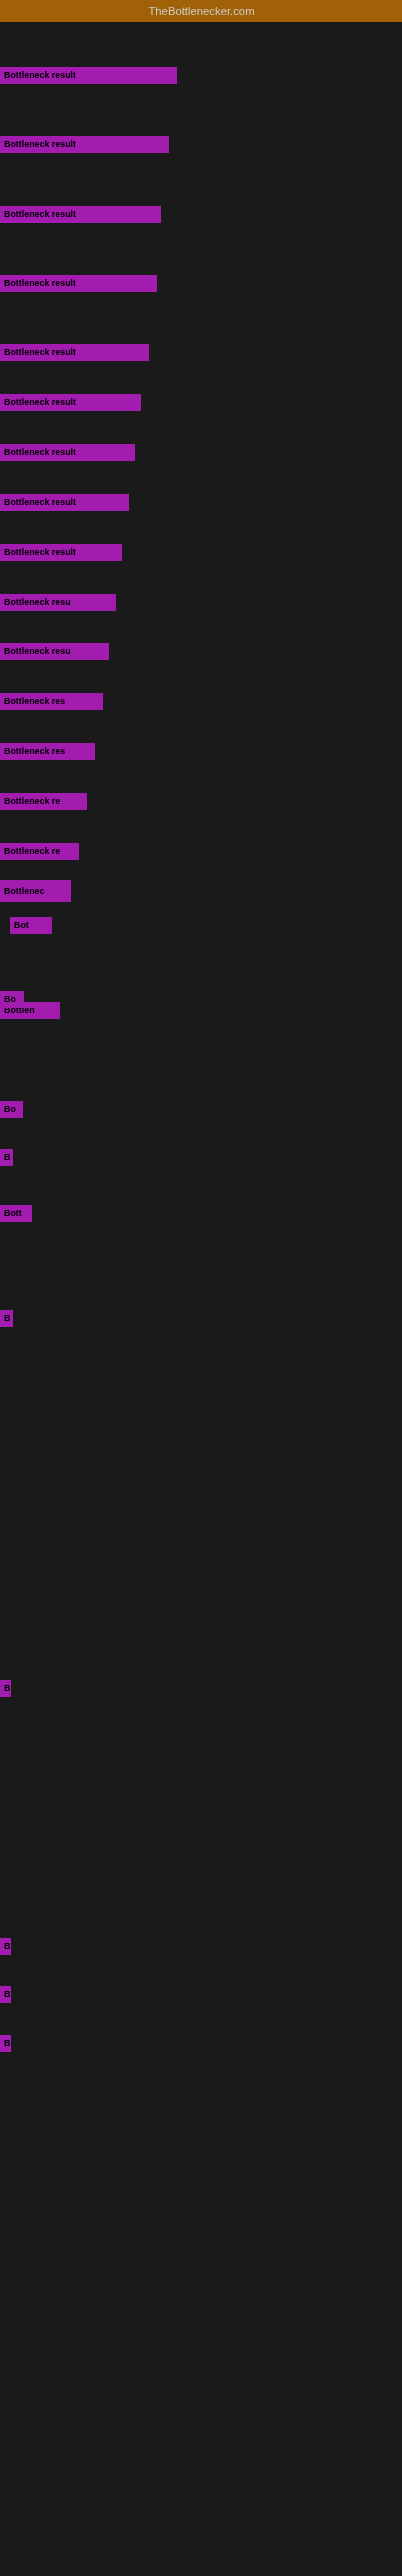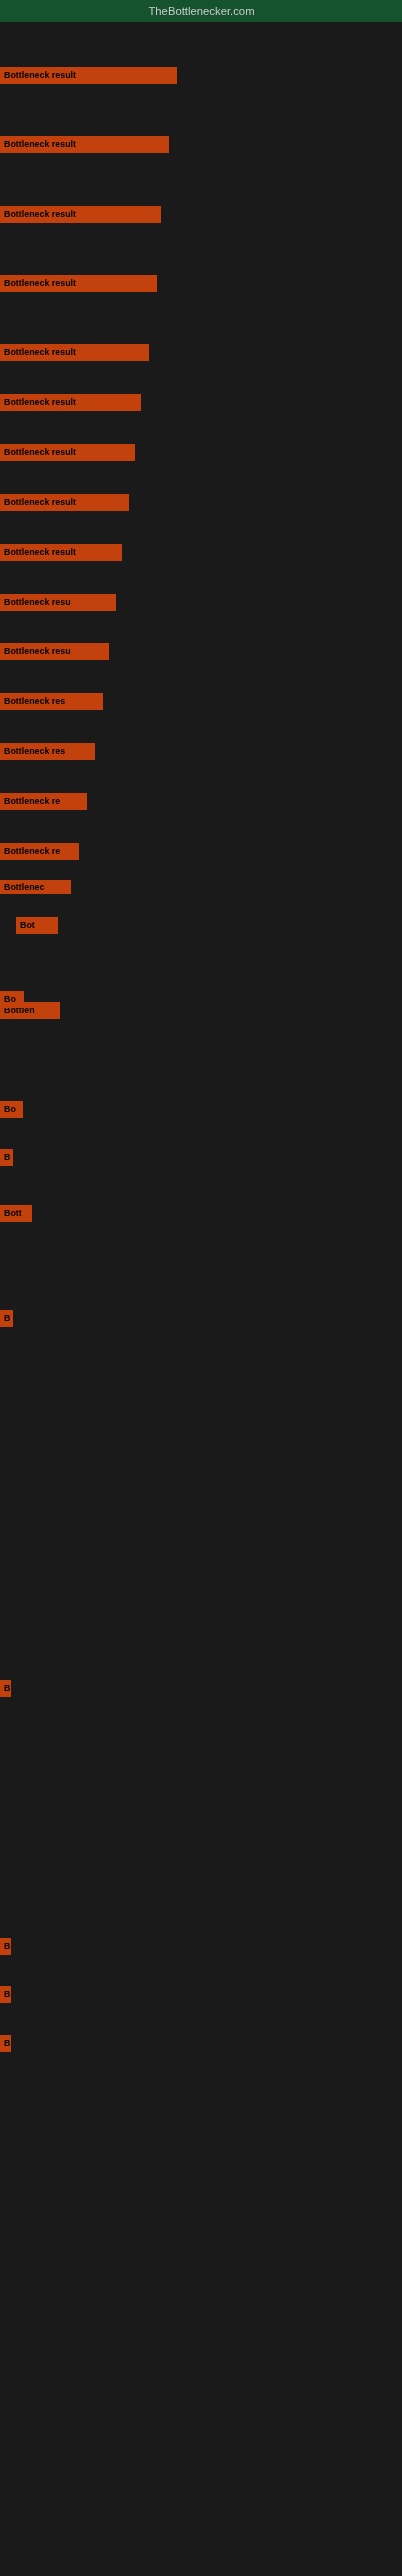--- a/index.html
+++ b/index.html
@@ -15,32 +15,32 @@
       font-family: Arial, sans-serif;
       position: relative;
       overflow-x: hidden;
     }
 
     .site-title {
       text-align: center;
       color: #cccccc;
       font-size: 11.3px;
       padding: 4.8px 0;
-      background-color: #14532d;
+      background-color: #a16207;
     }
 
     .bottleneck-item {
       position: absolute;
       left: 0;
       display: flex;
       align-items: center;
     }
 
     .bottleneck-badge {
-      background-color: #c2410c;
+      background-color: #a21caf;
       color: #000000;
       font-size: 8.9px;
       font-weight: bold;
       padding: 2.4px 4px;
       white-space: nowrap;
       overflow: hidden;
     }
   </style>
 </head>
 <body>
@@ -87,23 +87,23 @@
     <div class="bottleneck-item" style="top: 721px; left: 0px; position: absolute;">
       <div class="bottleneck-badge" style="width: 95px; max-width: 95px; height: 17.7px; display: flex; align-items: center; overflow: hidden;">Bottleneck res</div>
     </div>
     <div class="bottleneck-item" style="top: 771px; left: 0px; position: absolute;">
       <div class="bottleneck-badge" style="width: 87px; max-width: 87px; height: 17.7px; display: flex; align-items: center; overflow: hidden;">Bottleneck re</div>
     </div>
     <div class="bottleneck-item" style="top: 821px; left: 0px; position: absolute;">
       <div class="bottleneck-badge" style="width: 79px; max-width: 79px; height: 17.7px; display: flex; align-items: center; overflow: hidden;">Bottleneck re</div>
     </div>
     <div class="bottleneck-item" style="top: 858px; left: 0px; position: absolute;">
-      <div class="bottleneck-badge" style="width: 71px; max-width: 71px; height: 14px; display: flex; align-items: center; overflow: hidden;">Bottlenec</div>
+      <div class="bottleneck-badge" style="width: 71px; max-width: 71px; height: 22px; display: flex; align-items: center; overflow: hidden;">Bottlenec</div>
     </div>
-    <div class="bottleneck-item" style="top: 895px; left: 16px; position: absolute;">
+    <div class="bottleneck-item" style="top: 895px; left: 0px; position: absolute; padding-left: 10px;">
       <div class="bottleneck-badge" style="width: 42px; max-width: 42px; height: 17.7px; display: flex; align-items: center; overflow: hidden;">Bot</div>
     </div>
     <div class="bottleneck-item" style="top: 980px; left: 0px; position: absolute;">
       <div class="bottleneck-badge" style="width: 60px; max-width: 60px; height: 17.7px; display: flex; align-items: center; overflow: hidden;">Bottlen</div>
     </div>
     <div class="bottleneck-item" style="top: 969px; left: 0px; position: absolute;">
       <div class="bottleneck-badge" style="width: 24px; max-width: 24px; height: 17.7px; display: flex; align-items: center; overflow: hidden;">Bo</div>
     </div>
     <div class="bottleneck-item" style="top: 1079px; left: 0px; position: absolute;">
       <div class="bottleneck-badge" style="width: 22.5px; max-width: 22.5px; height: 17.7px; display: flex; align-items: center; overflow: hidden;">Bo</div>

